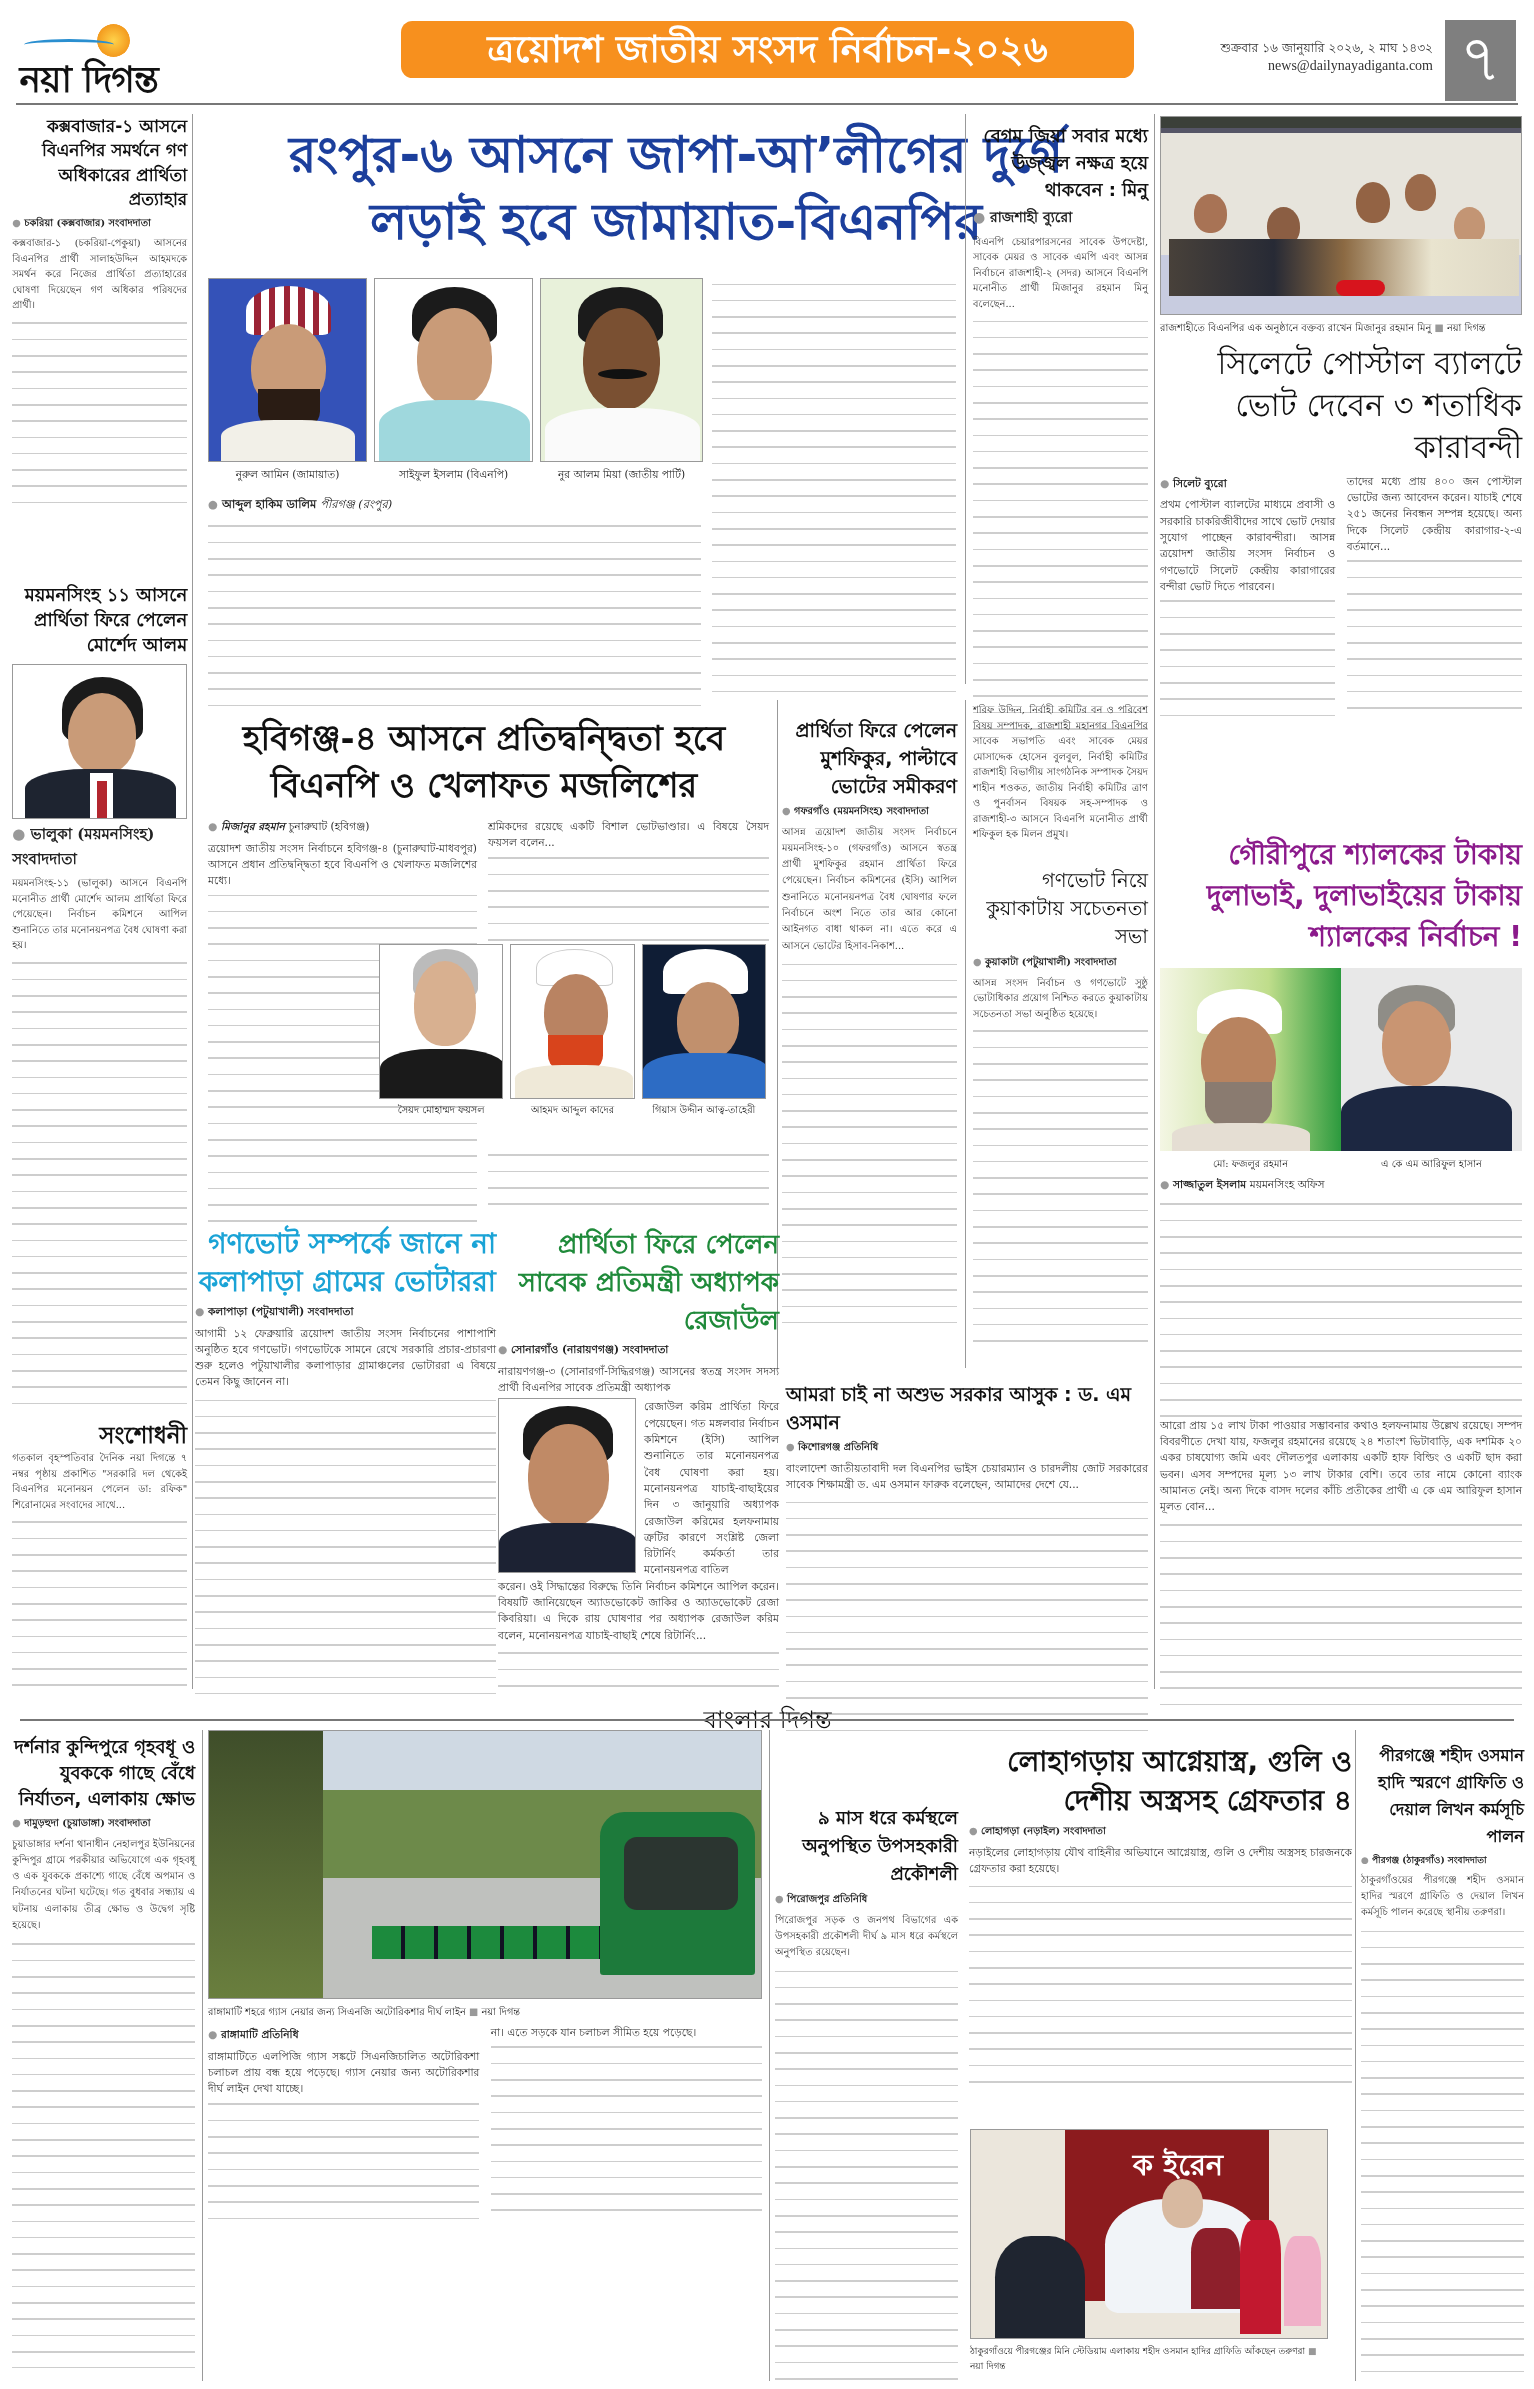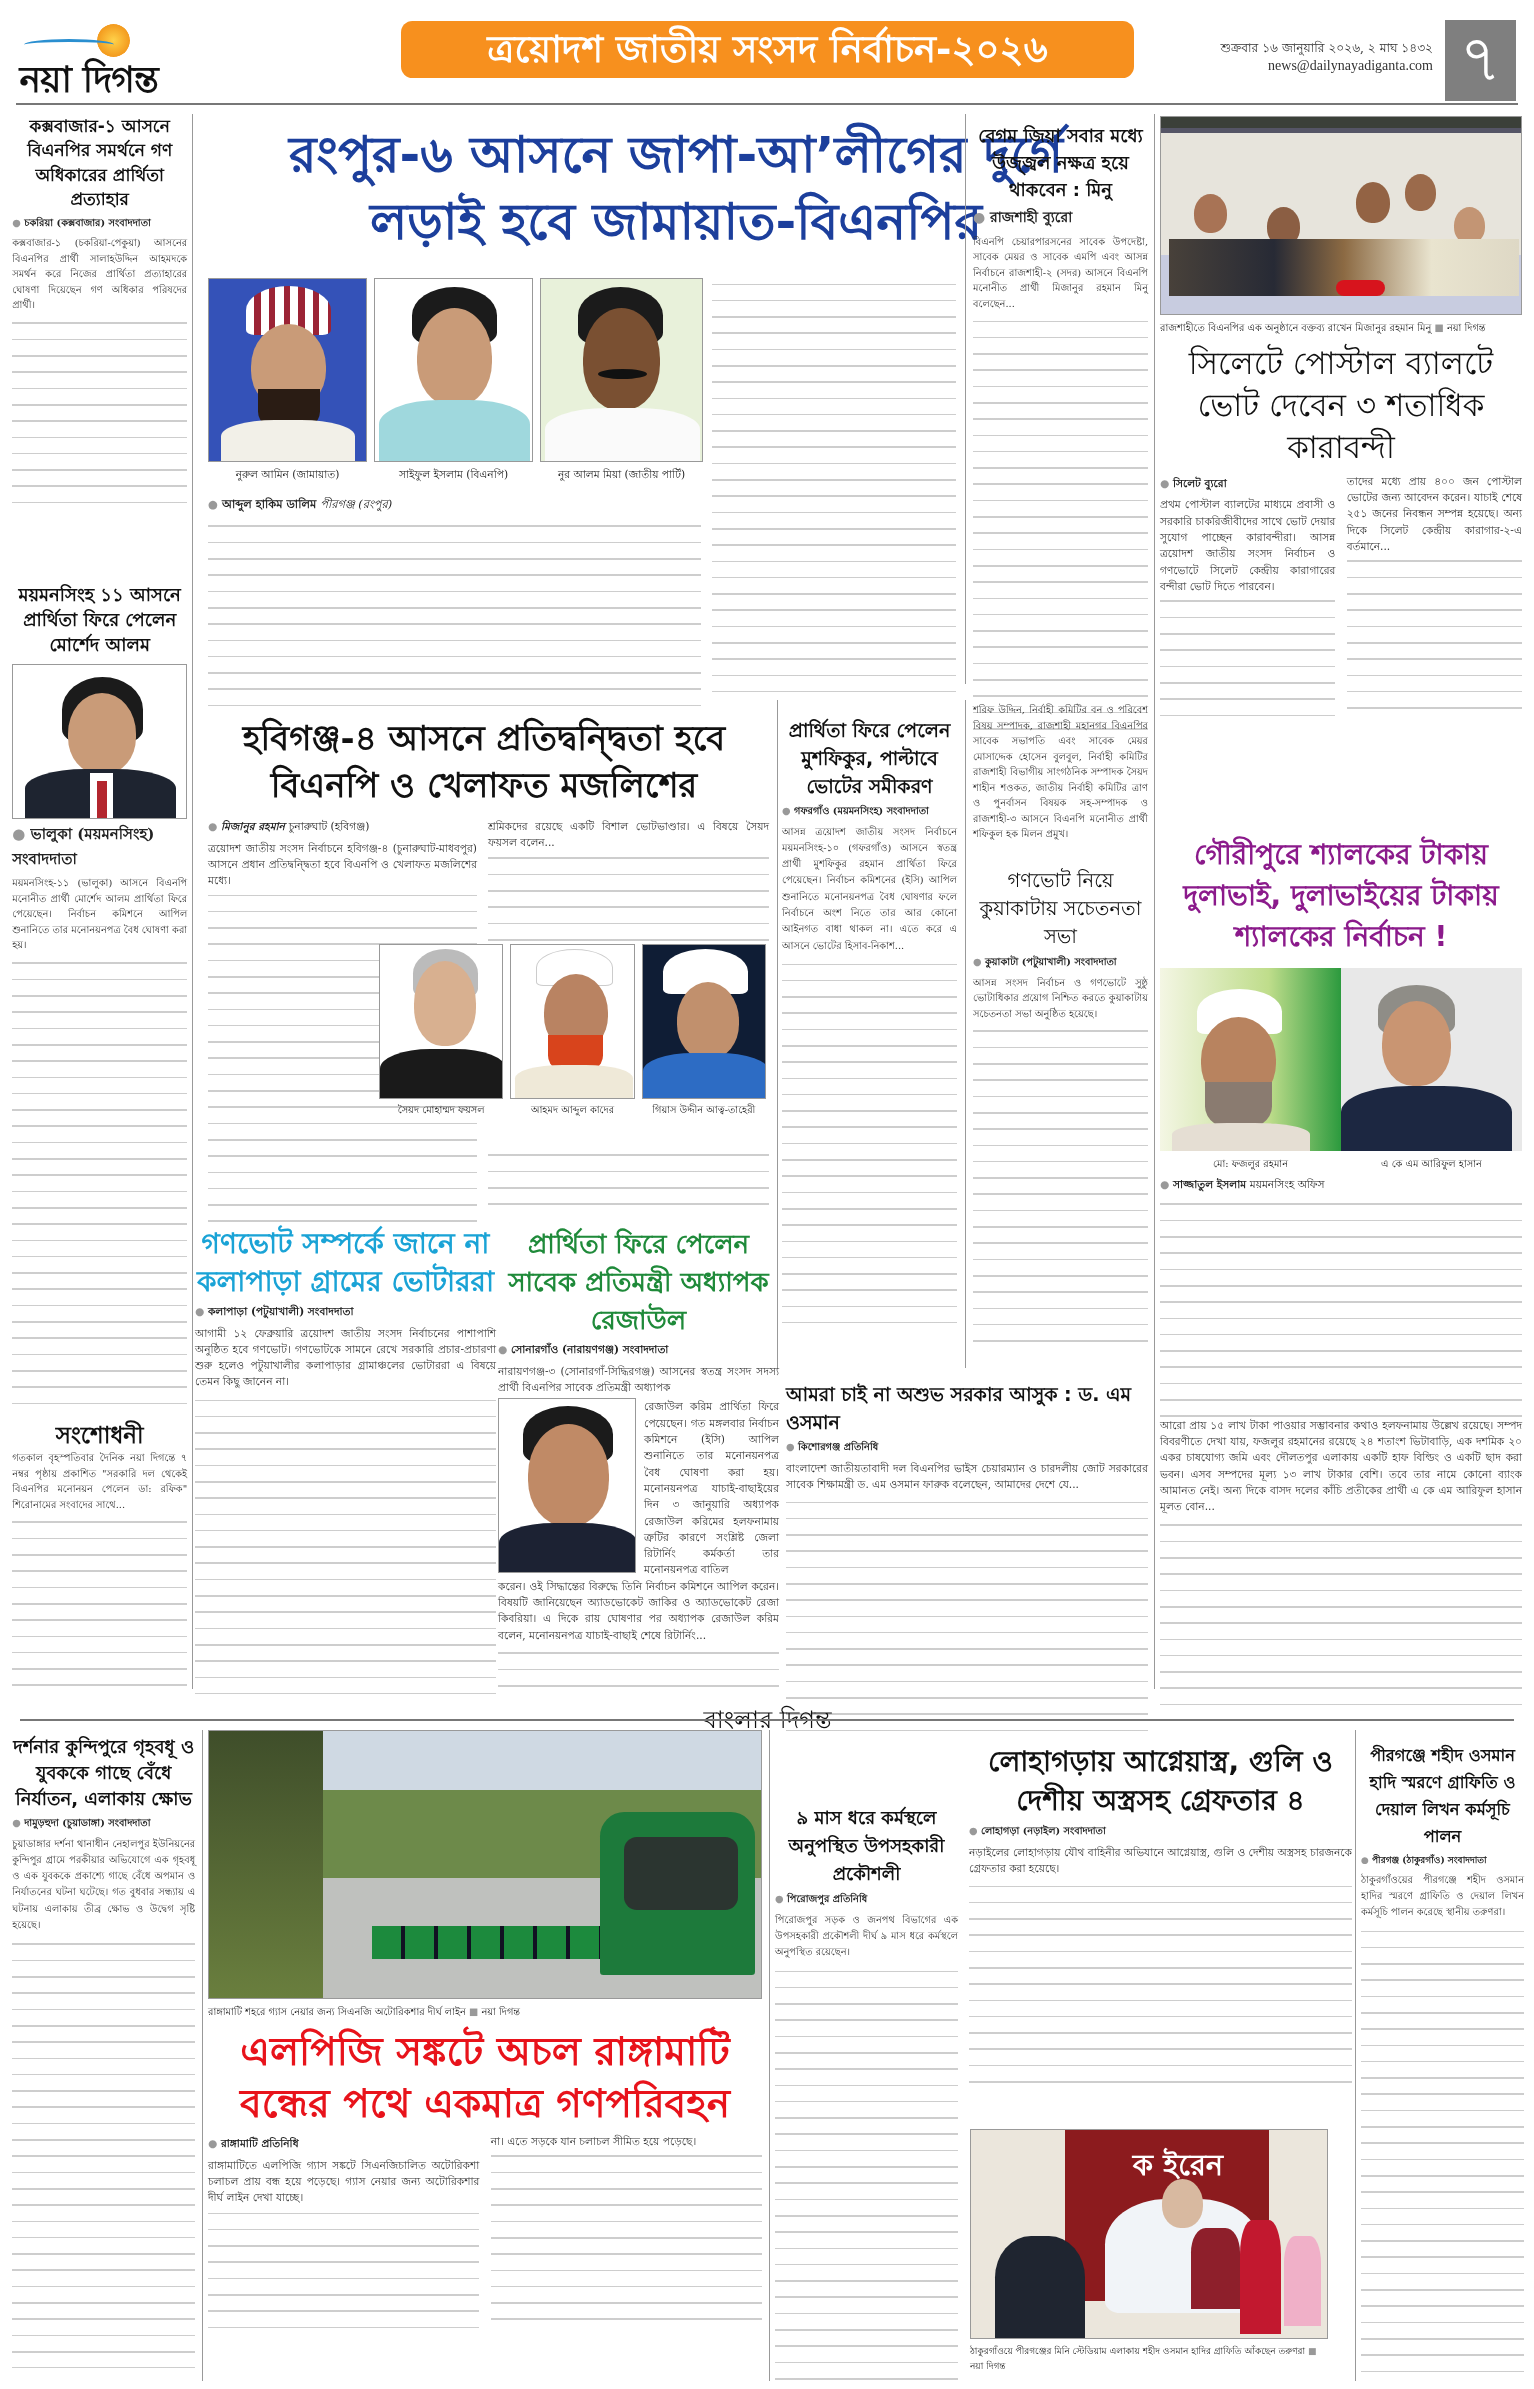--- a/index.html
+++ b/index.html
@@ -10,21 +10,21 @@
 .logo-wave{position:absolute;left:8.1px;top:14.7px;width:90px;height:11.4px;border-top:3.3px solid #2a8fd0;border-radius:50% 50% 0 0}
 .logo-text{position:absolute;left:3.3px;top:28px;font-size:36px;font-weight:bold;color:#111;font-family:"DejaVu Sans",sans-serif;letter-spacing:-0.8px}
 .banner{left:401px;top:21px;width:733px;height:57px;background:#f7901e;border-radius:11.4px;color:#fff;font-size:37px;font-weight:bold;text-align:center;line-height:57px;font-family:"DejaVu Sans",sans-serif}
 .dateline{left:1189px;top:39px;width:244px;text-align:right;font-size:12.2px;color:#333;line-height:18px}
 .dateline .email{font-family:"Liberation Serif",serif;font-size:14px}
 .pagenum{left:1445px;top:20.4px;width:71px;height:81px;background:#7f7f7f;color:#fff;font-size:65px;text-align:center;line-height:77px;font-family:"DejaVu Sans",sans-serif}
 .rule{background:#777;height:2.4px}
 .col-text{font-size:10.6px;line-height:16.3px;text-align:justify;color:#333}
 .byline{font-size:11.4px;font-weight:bold;color:#222;margin:3.3px 0}
 .byline::before{content:"● ";color:#999}
-.hd-black{font-family:"DejaVu Sans",sans-serif;font-weight:bold;color:#111;text-align:center}
+.hd-black{font-family:"DejaVu Sans",sans-serif;font-weight:bold;color:#111;text-align:right}
 .photo{background:#c9c9c9;border:0.8px solid #999;overflow:hidden;position:relative}
 .caption{font-size:10.6px;text-align:center;color:#222}
 .filler{background:repeating-linear-gradient(#fff 0 6.5px,#bdbdbd 6.5px 8.1px,#fff 8.1px 16.3px);opacity:.75}
 .face{position:absolute;border-radius:50% 50% 45% 45%;background:#c99b78}
 .hair{position:absolute;background:#1b1b1b;border-radius:50% 50% 20% 20%}
 .shirt{position:absolute;bottom:0;border-radius:40% 40% 0 0}
 .cap{position:absolute;background:#fff;border-radius:50% 50% 10% 10%}
 .beard{position:absolute;border-radius:0 0 50% 50%}
 .vline{position:absolute;width:0.8px;background:#999}
 </style>
@@ -308,24 +308,20 @@
     <div style="position:absolute;left:0;top:0;width:114px;height:269px;background:linear-gradient(#3f4e2a,#6a7f3e)"></div>
     <div style="position:absolute;left:163px;top:195px;width:261px;height:33px;background:repeating-linear-gradient(90deg,#1c8a3d 0 29px,#112 29px 33px)"></div>
     <div style="position:absolute;left:391px;top:81px;width:155px;height:163px;background:#1d7a3b;border-radius:24.4px 24.4px 3.3px 3.3px"></div>
     <div style="position:absolute;left:415px;top:106px;width:114px;height:73px;background:#2b3530;border-radius:13px"></div>
   </div>
   <div style="font-size:9.8px;margin-top:4.9px;color:#222">
     <span>রাঙ্গামাটি শহরে গ্যাস নেয়ার জন্য সিএনজি অটোরিকশার দীর্ঘ লাইন</span>
     <span style="color:#999"> ■ </span>
     <span>নয়া দিগন্ত</span>
   </div>
-  <div class="hd-black" style="font-size:39px;line-height:52px;color:#e8131b;margin-top:4.9px">
-    <div>এলপিজি সঙ্কটে অচল রাঙ্গামাটি</div>
-    <div>বন্ধের পথে একমাত্র গণপরিবহন</div>
-  </div>
   <div style="display:flex;gap:11.4px;margin-top:3.3px">
     <div style="flex:1">
       <div class="byline" style="font-size:10.6px">রাঙ্গামাটি প্রতিনিধি</div>
       <div class="col-text">রাঙ্গামাটিতে এলপিজি গ্যাস সঙ্কটে সিএনজিচালিত অটোরিকশা চলাচল প্রায় বন্ধ হয়ে পড়েছে। গ্যাস নেয়ার জন্য অটোরিকশার দীর্ঘ লাইন দেখা যাচ্ছে।</div>
       <div class="filler" style="height:122px"></div>
     </div>
     <div style="flex:1">
       <div class="col-text">না। এতে সড়কে যান চলাচল সীমিত হয়ে পড়েছে।</div>
       <div class="filler" style="height:171px"></div>
     </div>

